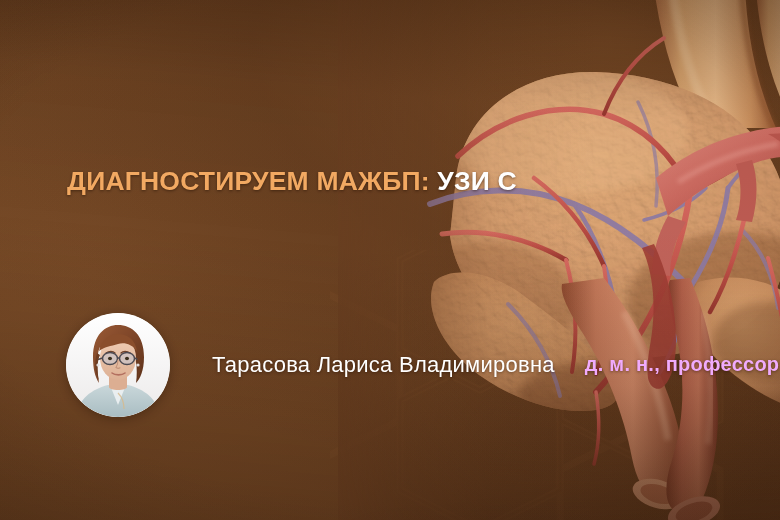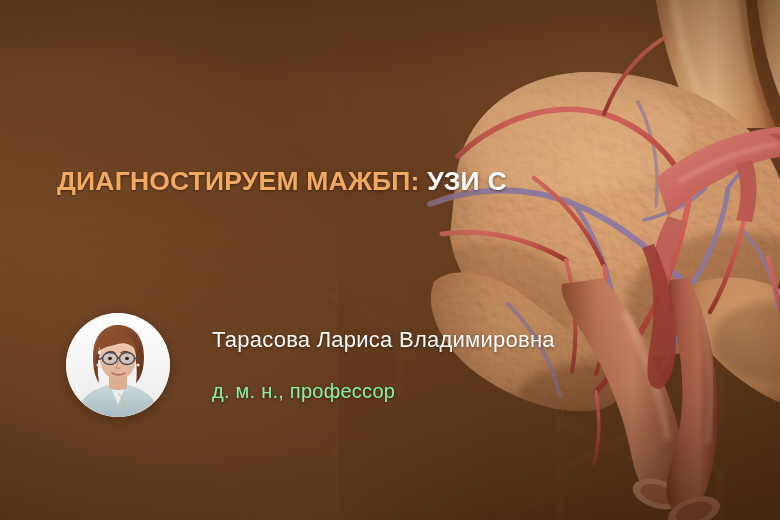--- a/index.html
+++ b/index.html
@@ -74,20 +74,21 @@
     top: 163px;
     width: 470px;
     margin: 0;
     font-size: 26.5px;
     line-height: 37px;
     font-weight: 700;
     letter-spacing: 0.2px;
     color: #ffffff;
     text-transform: uppercase;
     text-shadow: 0 1px 3px rgba(35,16,4,0.55);
+    text-align: center;
   }
   .title .hl { color: #f2a962; }
 
   
   .presenter {
     position: absolute;
     left: 66px;
     top: 313px;
     display: flex;
     align-items: center;
@@ -98,35 +99,35 @@
     width: 104px;
     height: 104px;
     border-radius: 50%;
     overflow: hidden;
     background: #f4f3f1;
     flex: none;
     box-shadow: 0 2px 10px rgba(30,14,4,0.35);
   }
   .avatar svg { display: block; width: 100%; height: 100%; }
 
-  .presenter-text { display: flex; flex-direction: column; gap: 30px; }
+  .presenter-text { display: flex; flex-direction: row; gap: 30px; }
   .presenter-name {
     font-size: 22px;
     line-height: 1;
     font-weight: 400;
     color: #ffffff;
     letter-spacing: 0.25px;
     text-shadow: 0 1px 3px rgba(35,16,4,0.5);
     white-space: nowrap;
   }
   .presenter-role {
     font-size: 20px;
     line-height: 1;
-    font-weight: 400;
-    color: #86efac;
+    font-weight: 700;
+    color: #f0abfc;
     letter-spacing: 0.25px;
     text-shadow: 0 1px 3px rgba(35,16,4,0.5);
     white-space: nowrap;
   }
 </style>
 </head>
 <body>
 
 <div class="slide">
 

